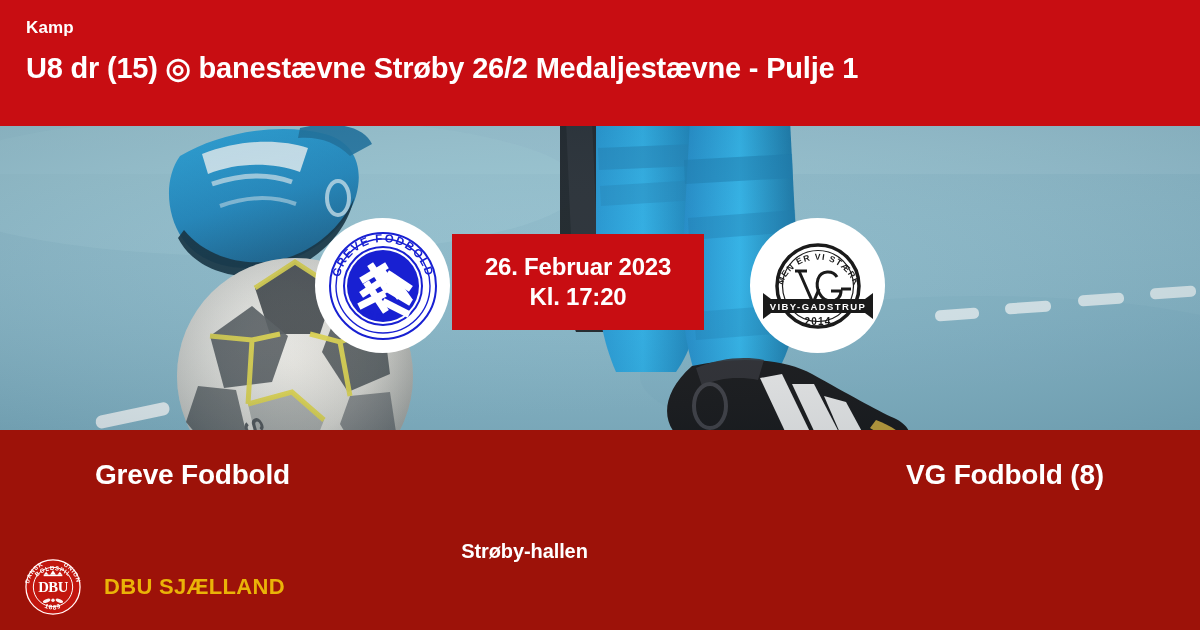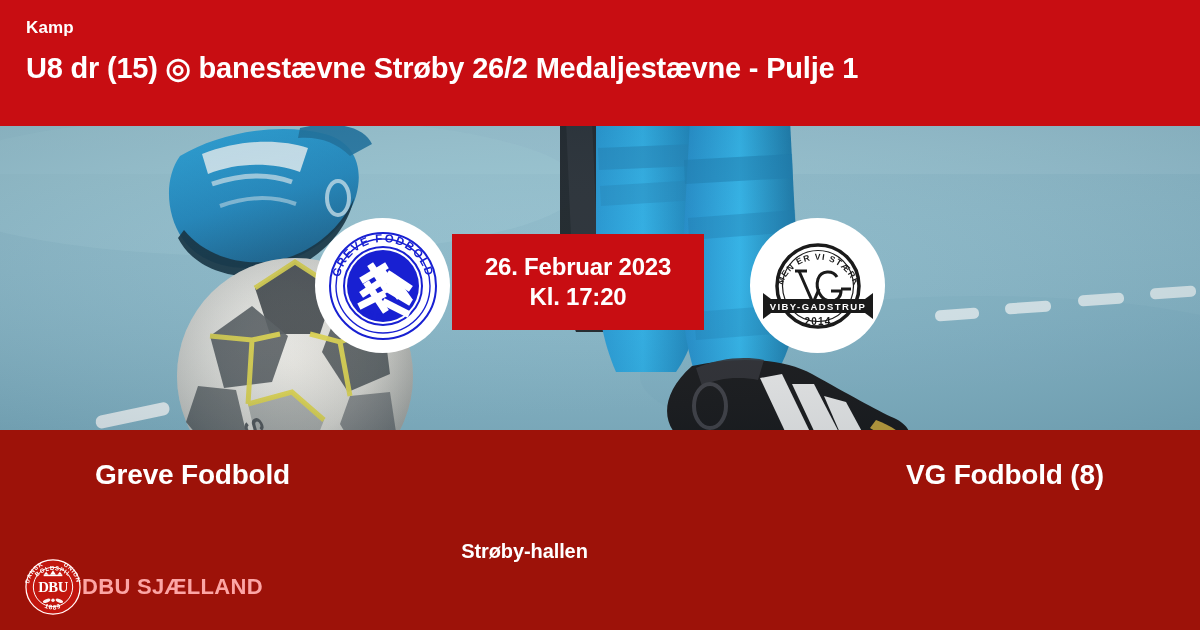--- a/index.html
+++ b/index.html
@@ -76,21 +76,22 @@
     font-size:20px;font-weight:bold;color:#ffffff;letter-spacing:-.1px;margin-top:32px;
   }
 
   
   .footer{
     position:absolute;left:24px;top:128px;
     display:flex;align-items:center;
   }
   .footer-logo{width:58px;height:58px;display:block;}
   .footer-text{
-    font-size:22px;font-weight:bold;color:#fca5a5;letter-spacing:.3px;
+    margin-left:22px;
+    font-size:22px;font-weight:bold;color:#eab308;letter-spacing:.3px;
   }
 </style>
 </head>
 <body>
 
 <div class="poster">
 
   <div class="header">
     <div class="kamp-label">Kamp</div>
     <div class="match-title">U8 dr (15) ◎ banestævne Strøby 26/2 Medaljestævne - Pulje 1</div>

